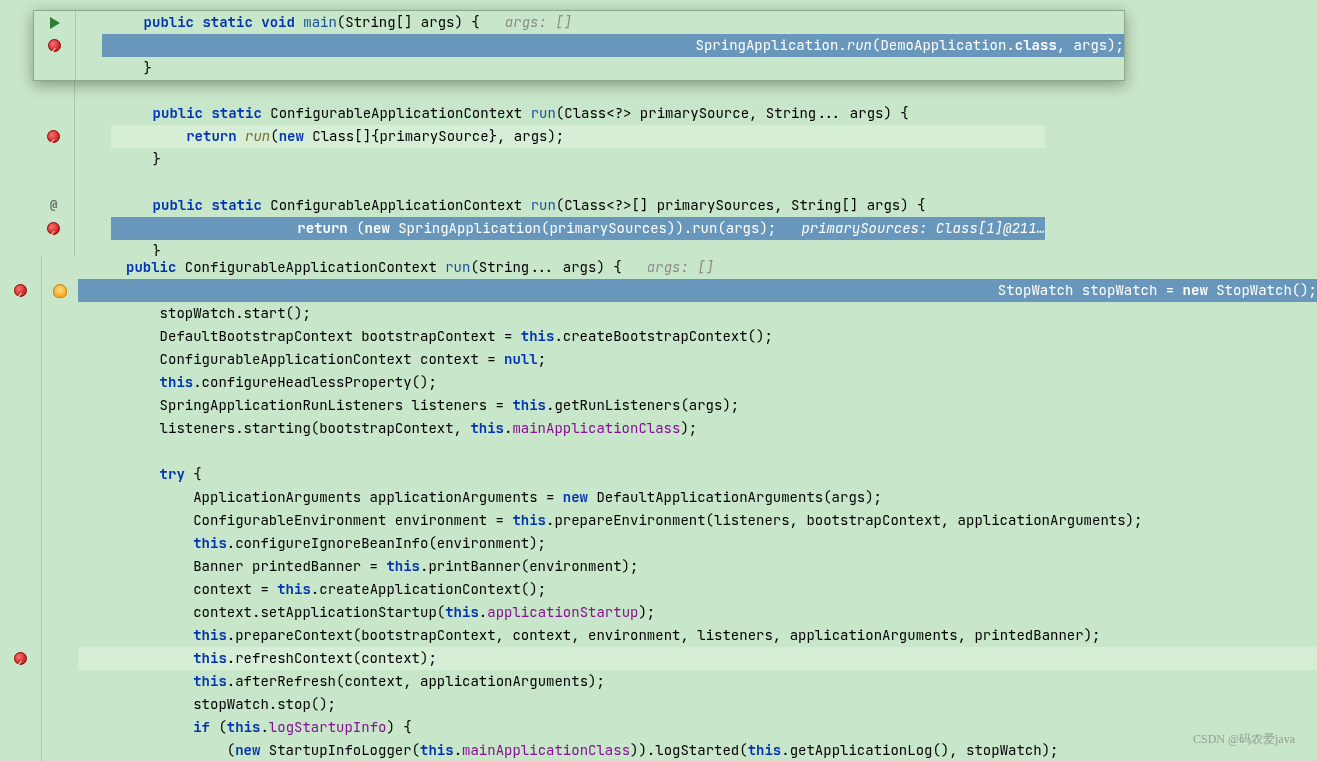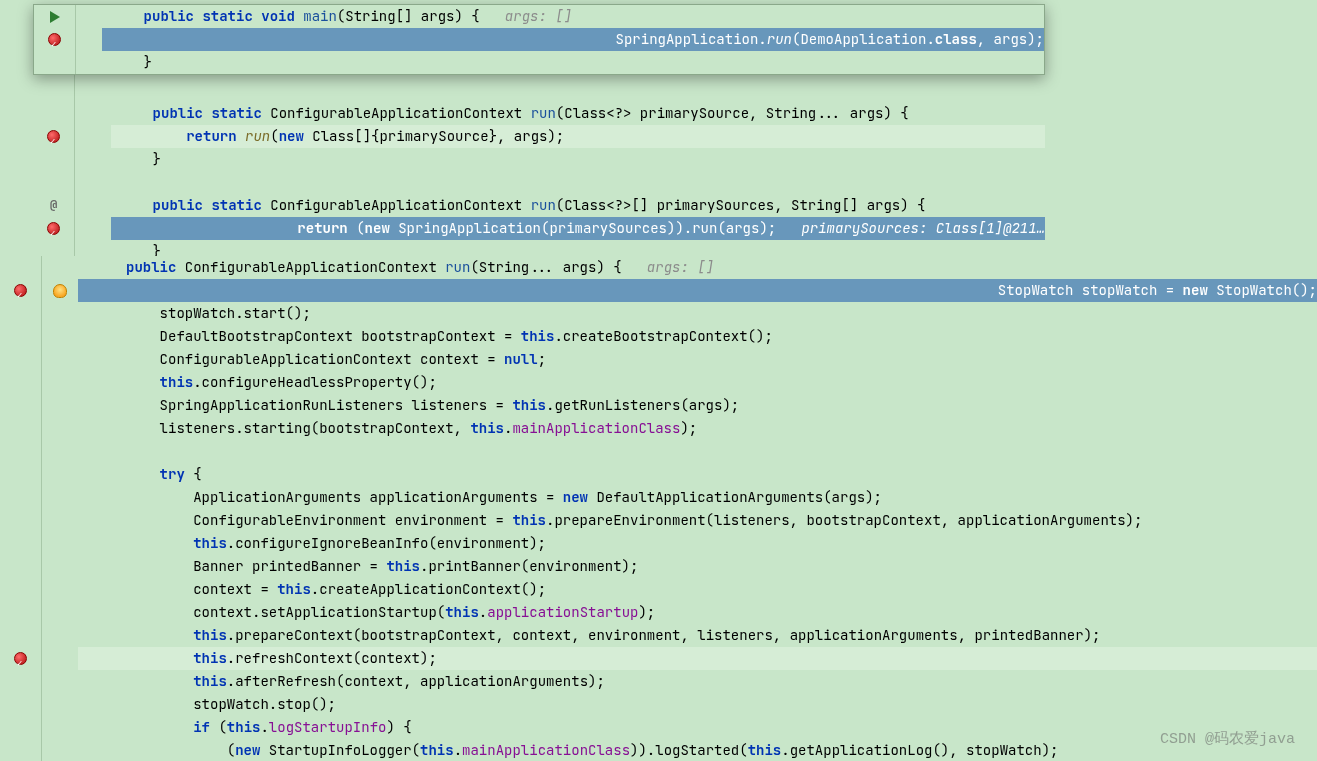--- a/index.html
+++ b/index.html
@@ -58,22 +58,22 @@
   .kw { color: #0033b3; font-weight: bold; }
   .method-static { color: #7a6b28; font-style: italic; }
   .field { color: #871094; }
   .cmt { color: #8c8c8c; font-style: italic; }
   .under { text-decoration-color: #888; }
   .method-decl { color: #1a509c; }
 
   .popup {
     position: absolute;
     left: 33px;
-    top: 4px;
-    width: 1012px;
+    top: 10px;
+    width: 1092px;
     background: #c8e6c9;
     box-shadow: 0 4px 14px rgba(0,0,0,0.35);
     border: 1px solid #8aa88a;
     z-index: 10;
     display: flex;
   }
   .popup .gutter { width: 42px; border-right: 1px solid #a8c8a8; }
   .popup .gutter2 { width: 26px; }
   .run-icon {
     width: 0; height: 0;
@@ -104,22 +104,22 @@
   .override-icon {
     font-size: 12px;
     color: #666;
     font-weight: bold;
   }
   .watermark {
     position: absolute;
     right: 22px;
     bottom: 10px;
     color: rgba(100,100,100,0.55);
-    font-family: Liberation Mono, monospace;
-    font-size: 15px;
+    font-family: Liberation Serif, serif;
+    font-size: 12px;
     pointer-events: none;
   }
 </style>
 </head>
 <body>
 
 <div class="popup">
   <div class="gutter" id="pop-g1">
       <div class="g1">
         <span class="run-icon"></span>

